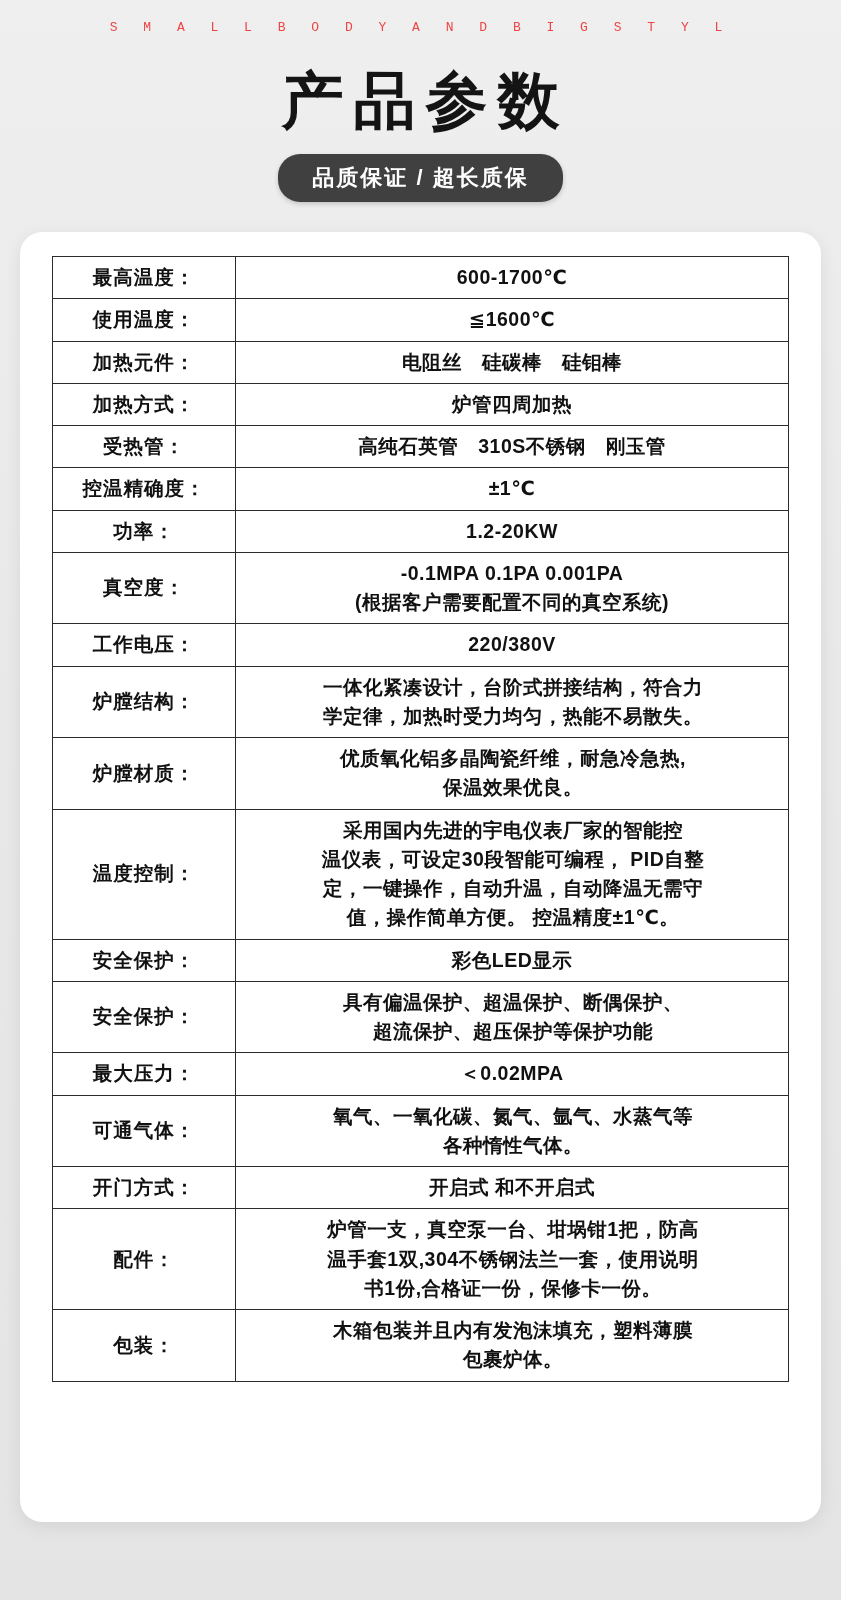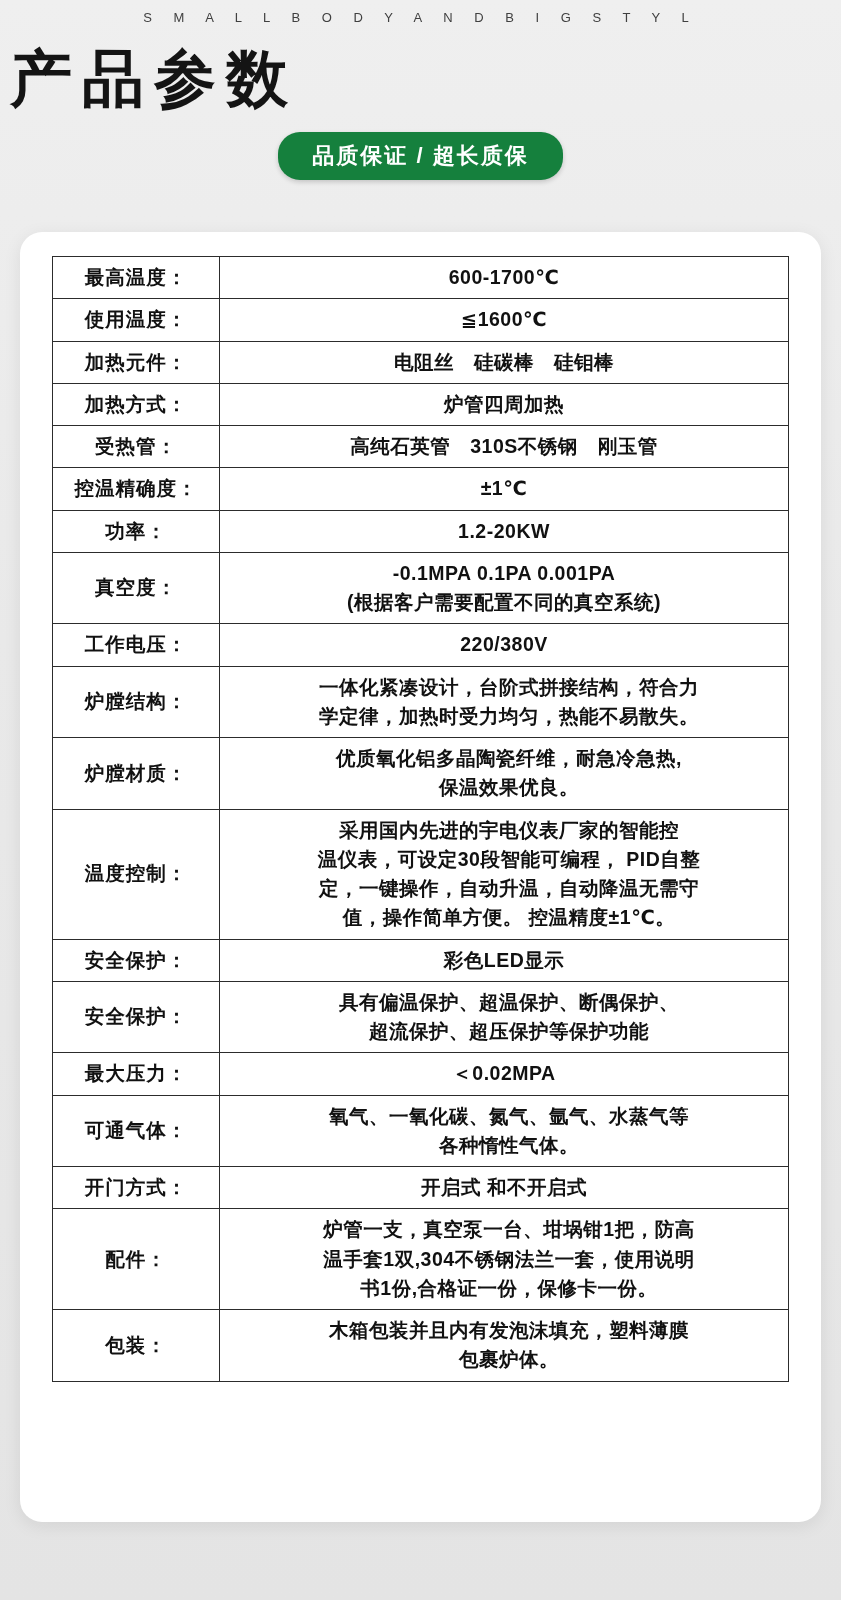--- a/index.html
+++ b/index.html
@@ -11,34 +11,35 @@
     height: 1600px;
     background: linear-gradient(180deg, #efefef 0%, #e9e9e9 40%, #e4e4e4 100%);
     font-family: "Liberation Sans", "DejaVu Sans", sans-serif;
     color: #111;
     overflow: hidden;
     position: relative;
   }
 
   
   .ribbon {
-    padding: 10px 14px 0 14px;
+    padding: 20px 14px 0 14px;
     font-size: 13px;
     letter-spacing: 9px;
-    color: #404040;
+    color: #ef4444;
     text-align: center;
     white-space: nowrap;
     overflow: hidden;
     font-weight: 500;
+    font-family: Liberation Mono, monospace;
   }
 
   
   .header {
-    text-align: left;
-    margin-top: 18px;
+    text-align: center;
+    margin-top: 30px;
   }
   .title {
     font-size: 62px;
     font-weight: 900;
     letter-spacing: 10px;
     color: #141414;
     line-height: 1.15;
     text-indent: 10px;
   }
   .subtitle-wrap {
@@ -73,21 +74,21 @@
   }
 
   table.spec {
     width: 100%;
     border-collapse: collapse;
     table-layout: fixed;
     font-size: 19.5px;
   }
   table.spec td {
     border: 1px solid #2c2c2c;
-    padding: 6px 0;
+    padding: 6px 8px;
     vertical-align: middle;
     line-height: 1.5;
     color: #111;
   }
   td.key {
     width: 166px;
     text-align: center;
     font-weight: 700;
     letter-spacing: 1px;
     white-space: nowrap;
@@ -110,21 +111,21 @@
   .val .line.ctr { text-align: center; }
 </style>
 </head>
 <body>
 
 <div class="ribbon">S M A L L   B O D Y   A N D   B I G   S T Y L</div>
 
 <div class="header">
   <div class="title">产品参数</div>
   <div class="subtitle-wrap">
-    <div class="subtitle" style="background: #15803d;">品质保证 / 超长质保</div>
+    <div class="subtitle" style="background: #404040;">品质保证 / 超长质保</div>
   </div>
 </div>
 
 <div class="card">
   <table class="spec">
     <tbody>
         <tr>
           <td class="key">最高温度：</td>
           <td class="val center">
             <span class="line ctr">600-1700℃</span>

